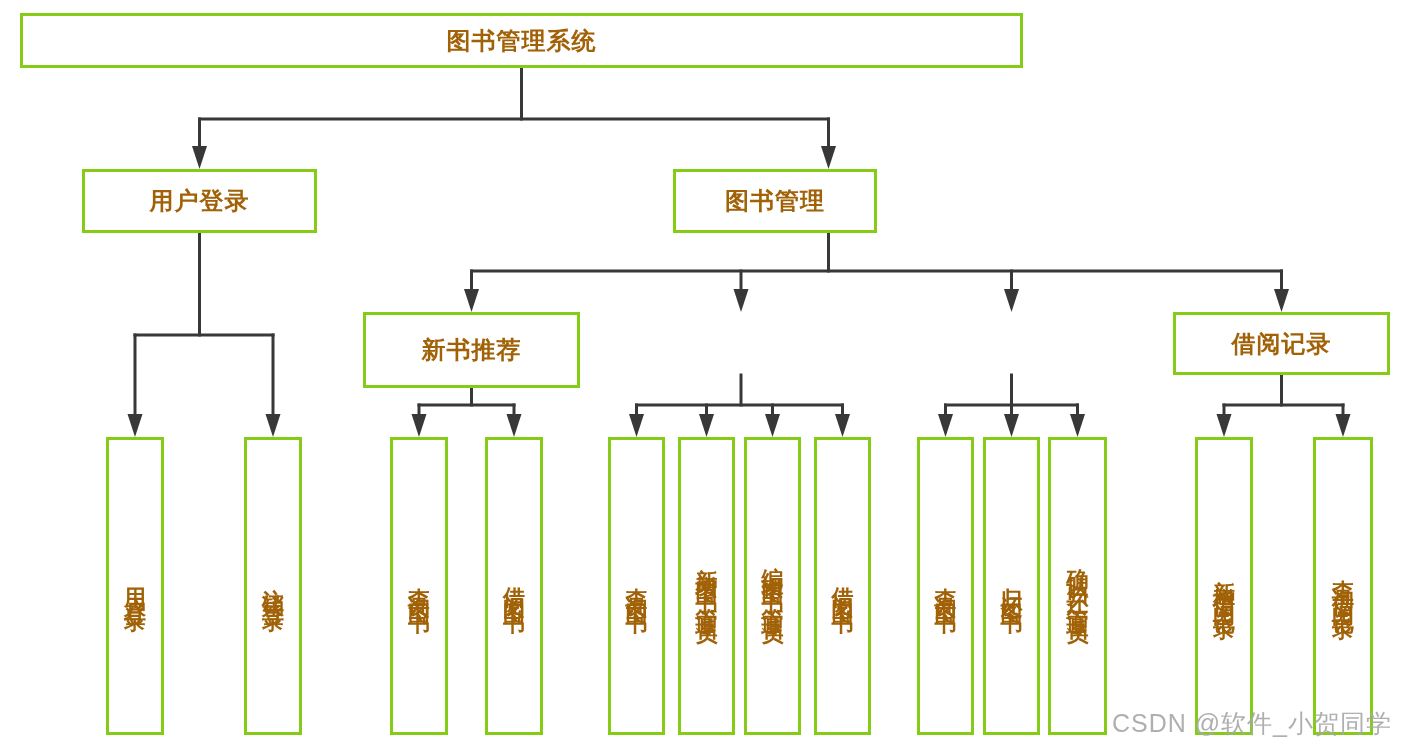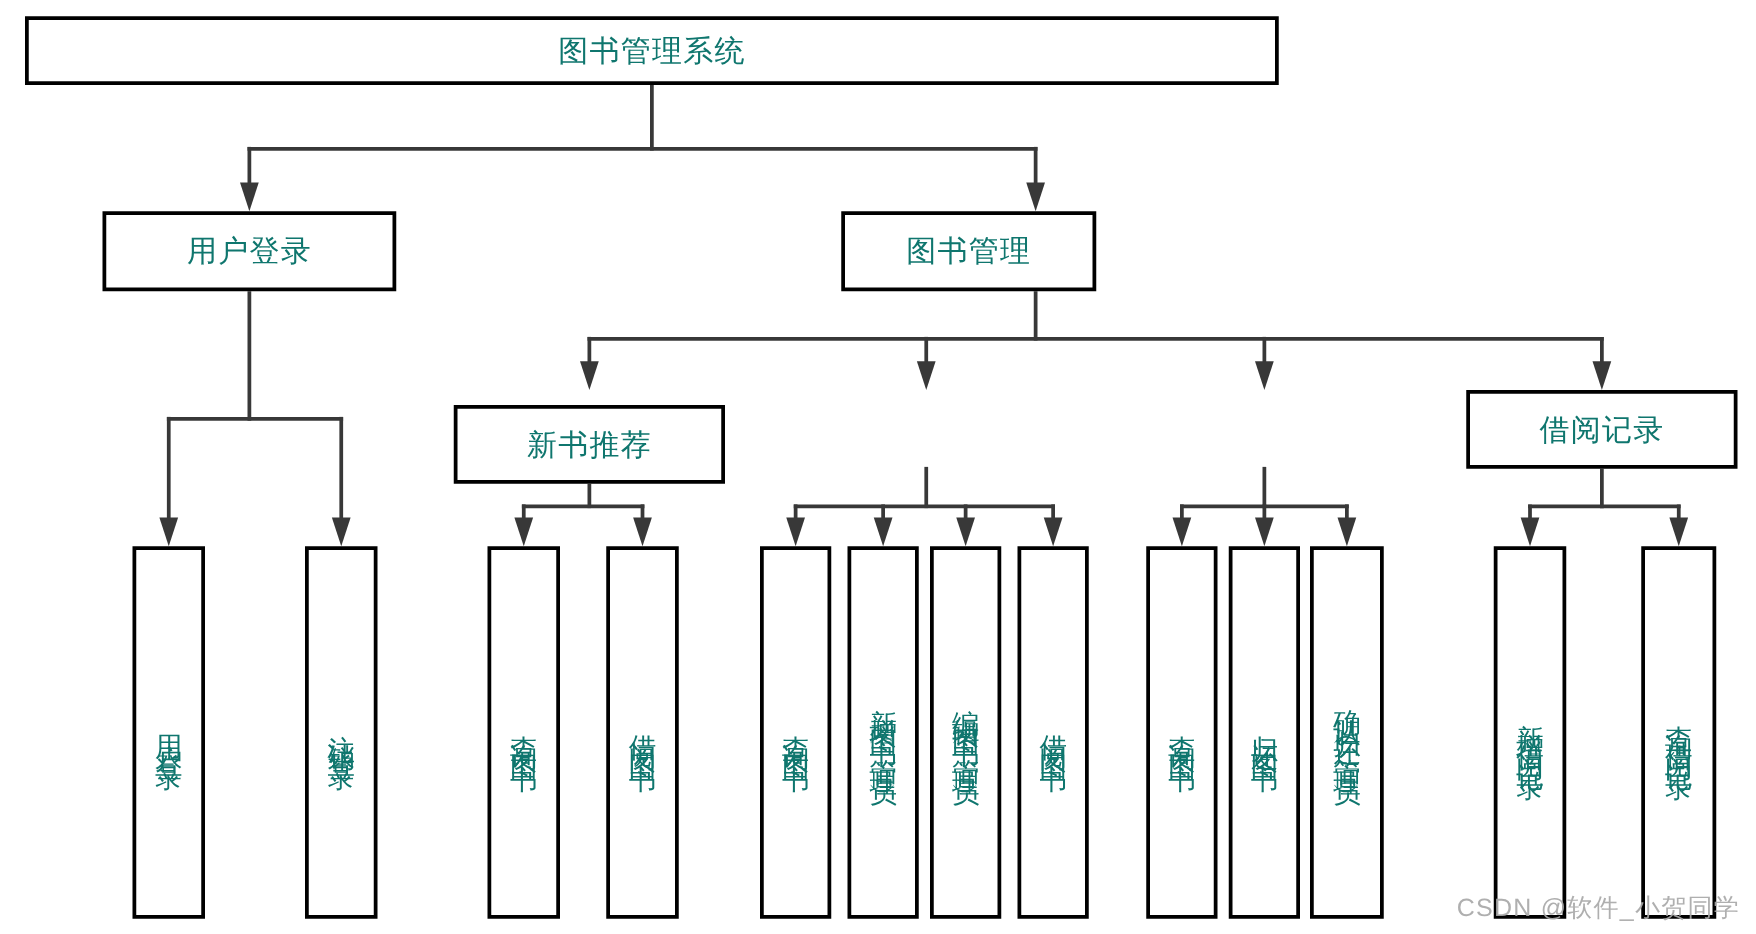--- a/index.html
+++ b/index.html
@@ -8,40 +8,41 @@
     width:1405px;height:747px;
     background:#ffffff;
     overflow:hidden;
     font-family:"Liberation Sans", sans-serif;
   }
   #connectors{position:absolute;left:0;top:0;z-index:1;}
   .node{
     position:absolute;
     box-sizing:border-box;
     background:#ffffff;
-    border:3px solid #000000;
+    border:3px solid #84cc16;
     display:flex;
     align-items:center;
     justify-content:center;
-    color:#0f766e;
+    color:#a16207;
     z-index:2;
+    font-weight:bold;
   }
   .h{font-size:24px;letter-spacing:1px;}
   .v{
     writing-mode:vertical-rl;
     text-orientation:mixed;
     font-size:22px;
     letter-spacing:8px;
   }
   .watermark{
     position:absolute;
     right:13px;
     bottom:7px;
     z-index:5;
-    font-size:20px;
+    font-size:25px;
     color:rgba(168,168,168,0.92);
     letter-spacing:1px;
     white-space:nowrap;
   }
 </style>
 </head>
 <body>
 
 <div class="canvas">
 
@@ -98,21 +99,21 @@
       <polygon points="1216.5,414 1231.5,414 1224,437" fill="#383838"></polygon>
       <line x1="1343" y1="405" x2="1343" y2="417" stroke="#383838" stroke-width="3" stroke-linecap="square"></line>
       <polygon points="1335.5,414 1350.5,414 1343,437" fill="#383838"></polygon>
     </svg>
 
   <div class="node h" style="left:20px;top:13px;width:1003px;height:55px">图书管理系统</div>
 
   <div class="node h" style="left:82px;top:169px;width:235px;height:64px">用户登录</div>
   <div class="node h" style="left:673px;top:169px;width:204px;height:64px">图书管理</div>
 
-  <div class="node h" style="left:363px;top:324px;width:217px;height:63px">新书推荐</div>
+  <div class="node h" style="left:363px;top:312px;width:217px;height:76px">新书推荐</div>
   <div class="node h" style="left:1173px;top:312px;width:217px;height:63px">借阅记录</div>
 
   <div class="node v" style="left:106px;top:437px;width:58px;height:298px">用户登录</div>
   <div class="node v" style="left:244px;top:437px;width:58px;height:298px">注销登录</div>
 
   <div class="node v" style="left:390px;top:437px;width:58px;height:298px">查询图书</div>
   <div class="node v" style="left:485px;top:437px;width:58px;height:298px">借阅图书</div>
 
   <div class="node v" style="left:608px;top:437px;width:57px;height:298px">查询图书</div>
   <div class="node v" style="left:678px;top:437px;width:57px;height:298px">新增图书（管理员）</div>

